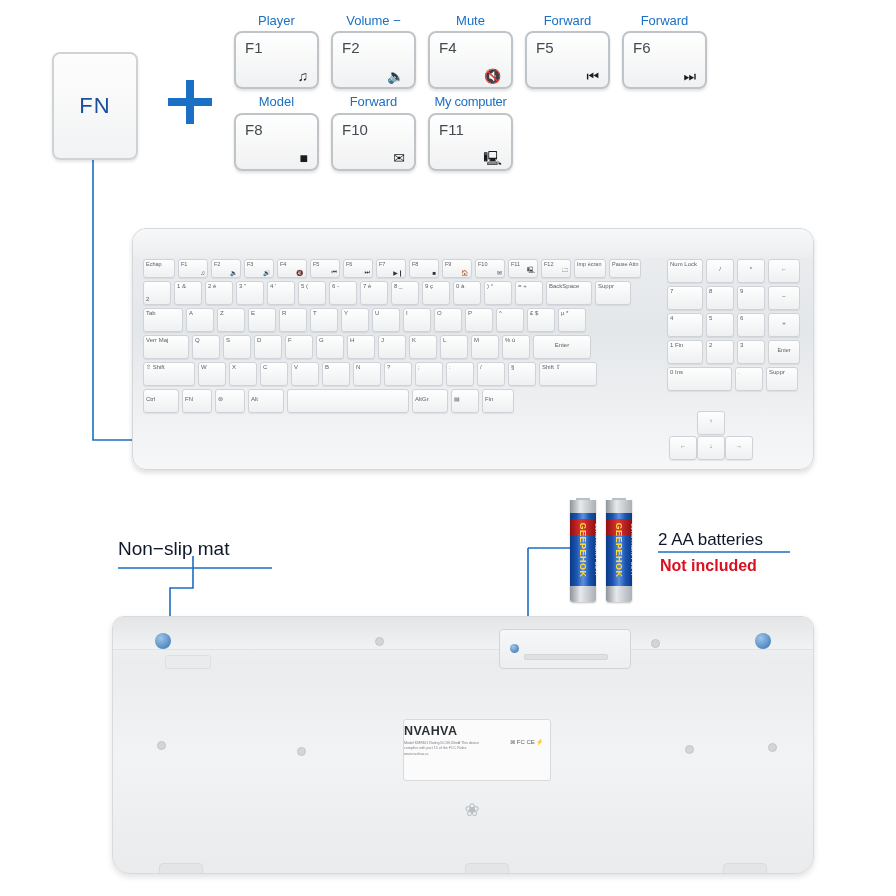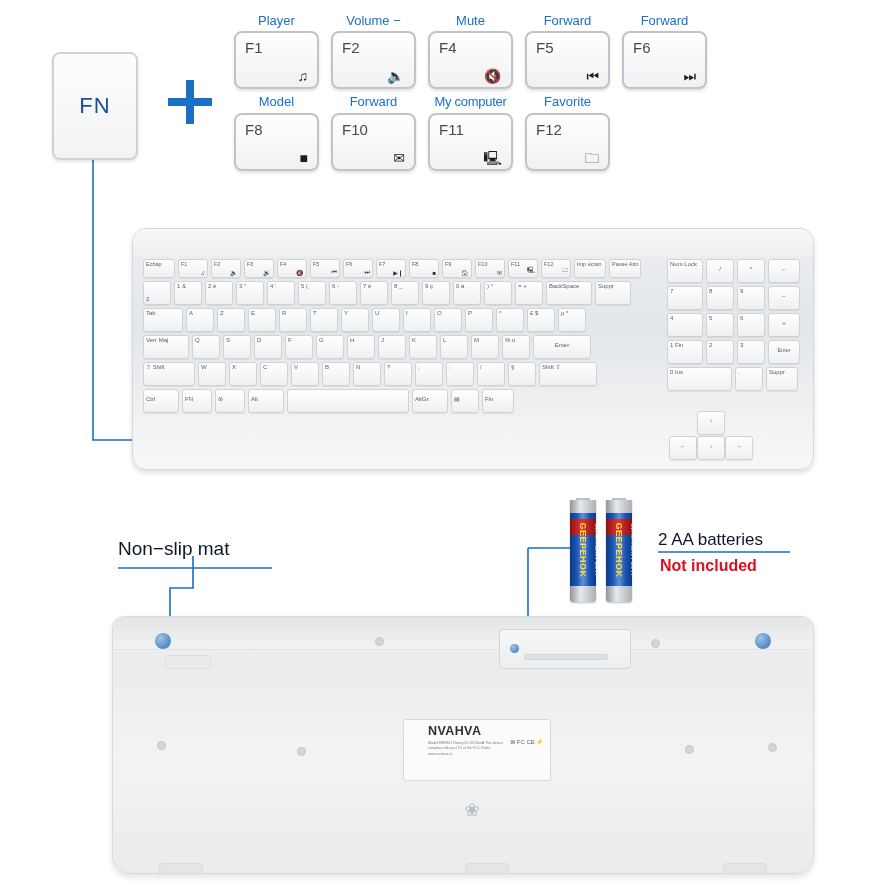--- a/index.html
+++ b/index.html
@@ -228,21 +228,21 @@
   }
   .label-plate {
     position: absolute;
     left: 290px;
     top: 102px;
     width: 148px;
     height: 62px;
     border: 1px solid #d7dadd;
     border-radius: 3px;
     background: #fbfbfc;
-    padding: 4px 24px;
+    padding: 4px 0;
     box-sizing: border-box;
   }
   .label-plate .brand {
     font-size: 12.5px;
     color: #2b3136;
     font-weight: bold;
     letter-spacing: .4px;
   }
   .label-plate .fine {
     font-size: 3.6px;
@@ -446,27 +446,20 @@
         <div class="fkey">
           <span class="lbl">F10</span>
           <span class="glyph">✉</span>
         </div>
       </div>
       <div class="fcell">
         <div class="caption wide">My computer</div>
         <div class="fkey">
           <span class="lbl">F11</span>
           <span class="glyph">🖳</span>
-        </div>
-      </div>
-      <div class="fcell">
-        <div class="caption">Favorite</div>
-        <div class="fkey">
-          <span class="lbl">F12</span>
-          <span class="glyph">🗀</span>
         </div>
       </div>
     </div>
   </div>
 
   <div class="kb">
     <div class="kb-top"></div>
 
     <div class="keys">
 

